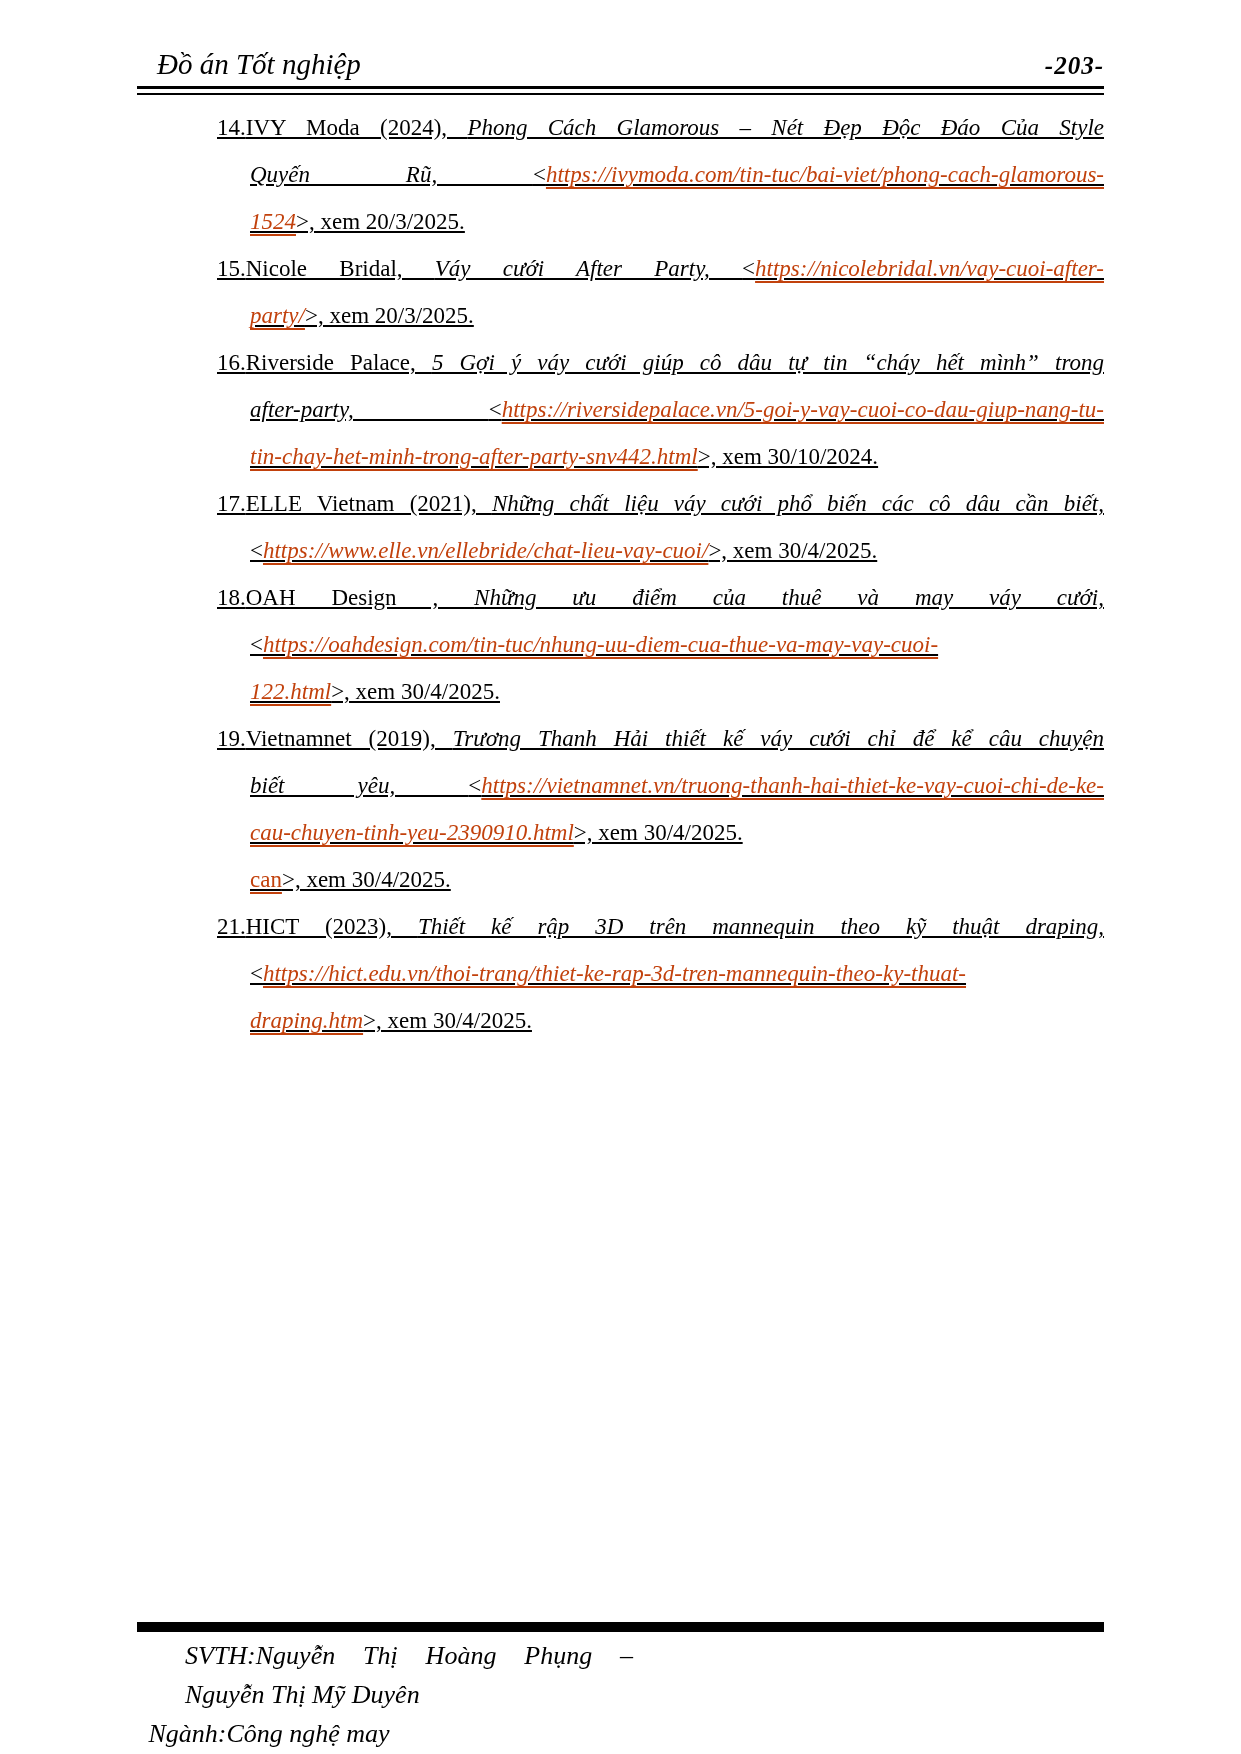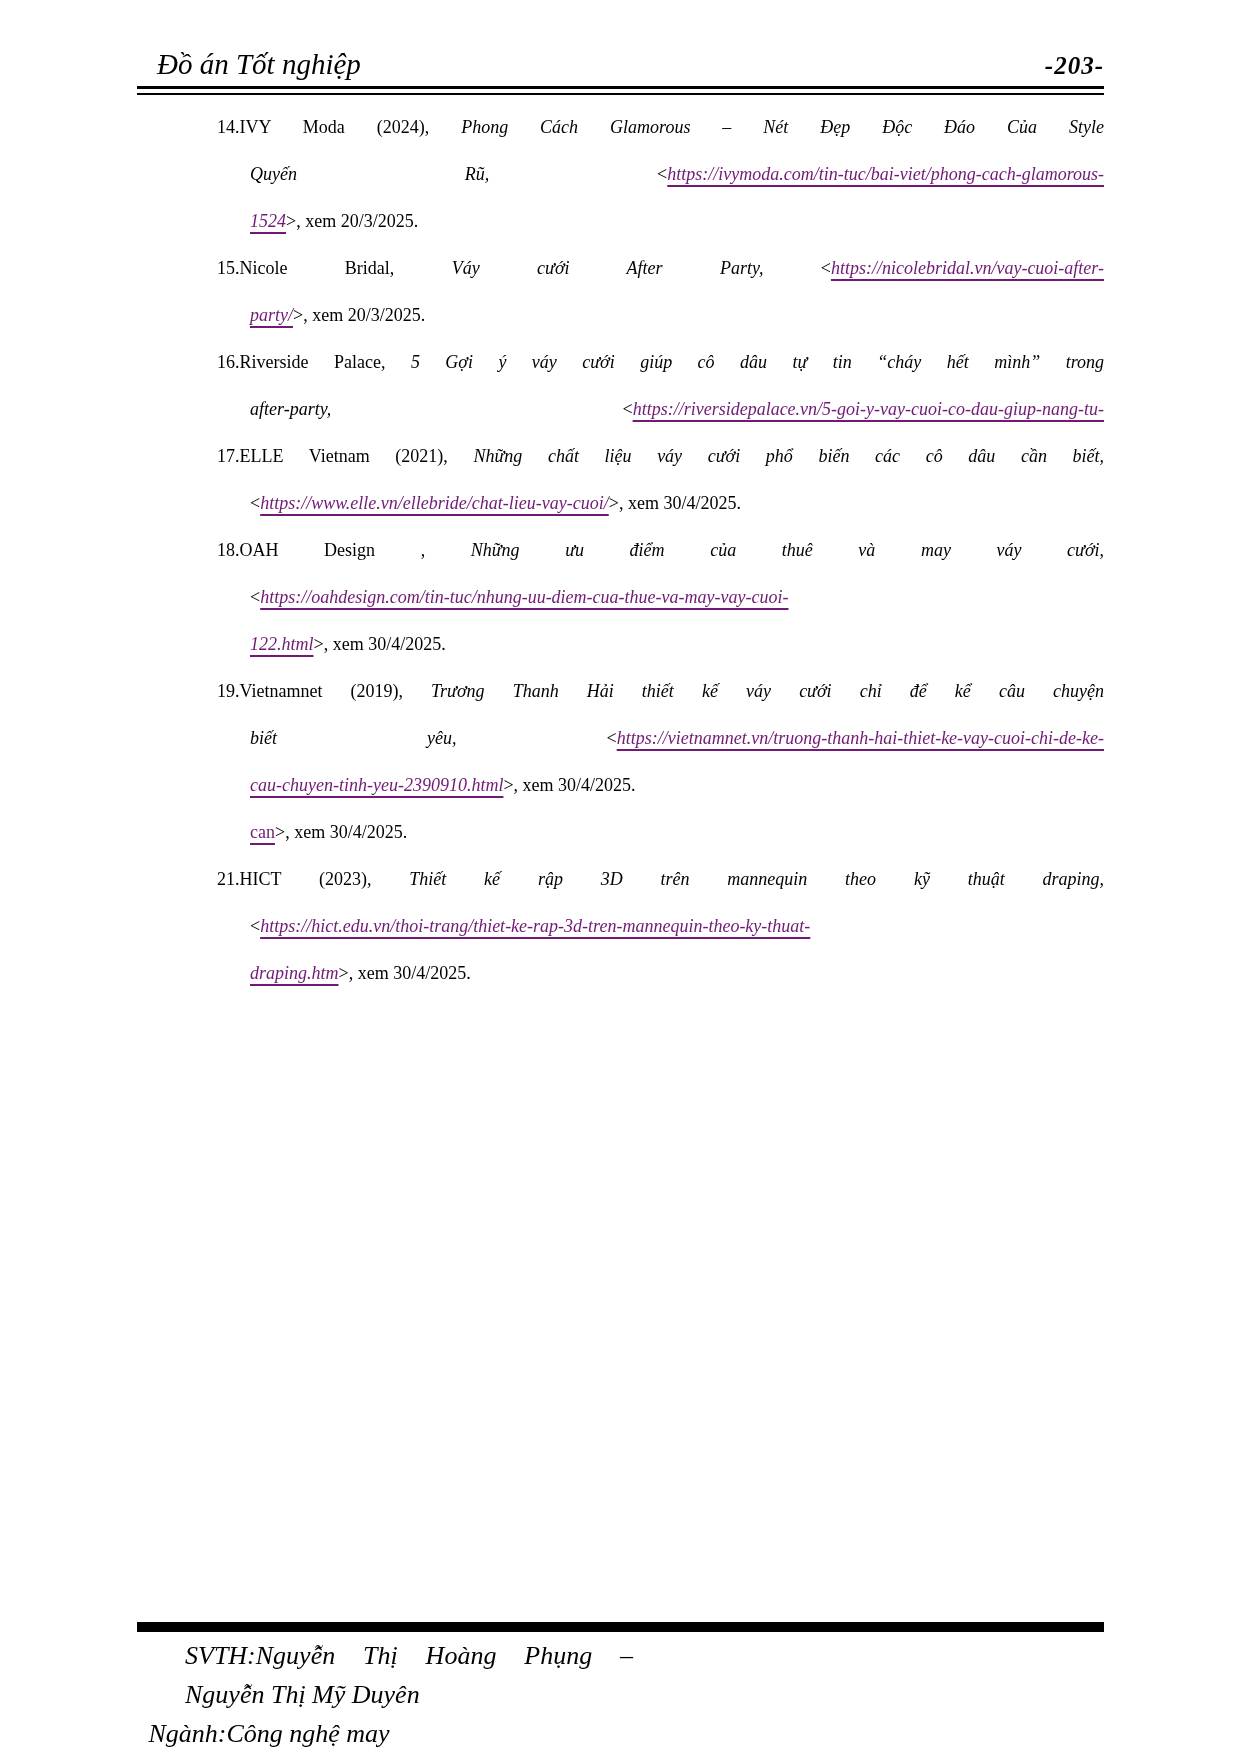--- a/index.html
+++ b/index.html
@@ -40,21 +40,22 @@
     margin-top: 5px;
     height: 4px;
     border-top: 3px solid #000;
     border-bottom: 2px solid #000;
   }
   
   .ref-list {
     margin-top: 9px;
     margin-left: 80px;
     width: 887px;
-    font-size: 18px;
+    font-size: 23px;
+    text-decoration: underline;
   }
   .ref-line {
     height: 47px;
     line-height: 47px;
     white-space: nowrap;
     text-align: justify;
   }
   .ref-line.just { text-align-last: justify; }
   .ref-line.last { text-align-last: left; }
   .ref-line.cont { padding-left: 33px; }
@@ -87,21 +88,21 @@
     width: 448px;
   }
   .footer-left .l1 { text-align: justify; text-align-last: justify; white-space: nowrap; }
   .footer-left .l2 { text-align: left; }
   .footer-right {
     width: 264px;
     margin-right: -22px;
     text-align: center;
   }
 </style>
-<style>.lnk{color:#701a75;}</style></head>
+<style>.lnk{color:#c2410c;}</style></head>
 <body>
 
 <div class="page">
   <div class="content">
 
     <div class="header-row">
       <span class="header-title">Đồ án Tốt nghiệp</span>
       <span class="header-page-number">-203-</span>
     </div>
     <div class="header-rule"></div>
@@ -112,20 +113,21 @@
           <div class="ref-line cont just"><span class="it">Quyến Rũ, </span><span>&lt;</span><span class="it lnk">https://ivymoda.com/tin-tuc/bai-viet/phong-cach-glamorous-</span></div>
           <div class="ref-line cont last"><span class="it lnk">1524</span><span>&gt;, xem 20/3/2025.</span></div>
         </div>
         <div class="ref-item">
           <div class="ref-line just"><span class="ref-num">15.</span><span>Nicole Bridal, </span><span class="it">Váy cưới After Party, </span><span>&lt;</span><span class="it lnk">https://nicolebridal.vn/vay-cuoi-after-</span></div>
           <div class="ref-line cont last"><span class="it lnk">party/</span><span>&gt;, xem 20/3/2025.</span></div>
         </div>
         <div class="ref-item">
           <div class="ref-line just"><span class="ref-num">16.</span><span>Riverside Palace, </span><span class="it">5 Gợi ý váy cưới giúp cô dâu tự tin “cháy hết mình” trong</span></div>
           <div class="ref-line cont just"><span class="it">after-party, </span><span>&lt;</span><span class="it lnk">https://riversidepalace.vn/5-goi-y-vay-cuoi-co-dau-giup-nang-tu-</span></div>
+          <div class="ref-line cont last"><span class="it lnk">tin-chay-het-minh-trong-after-party-snv442.html</span><span>&gt;, xem 30/10/2024.</span></div>
         </div>
         <div class="ref-item">
           <div class="ref-line just"><span class="ref-num">17.</span><span>ELLE Vietnam (2021), </span><span class="it">Những chất liệu váy cưới phổ biến các cô dâu cần biết,</span></div>
           <div class="ref-line cont last"><span>&lt;</span><span class="it lnk">https://www.elle.vn/ellebride/chat-lieu-vay-cuoi/</span><span>&gt;, xem 30/4/2025.</span></div>
         </div>
         <div class="ref-item">
           <div class="ref-line just"><span class="ref-num">18.</span><span>OAH Design , </span><span class="it">Những ưu điểm của thuê và may váy cưới,</span></div>
           <div class="ref-line cont just"><span>&lt;</span><span class="it lnk">https://oahdesign.com/tin-tuc/nhung-uu-diem-cua-thue-va-may-vay-cuoi-</span></div>
           <div class="ref-line cont last"><span class="it lnk">122.html</span><span>&gt;, xem 30/4/2025.</span></div>
         </div>

